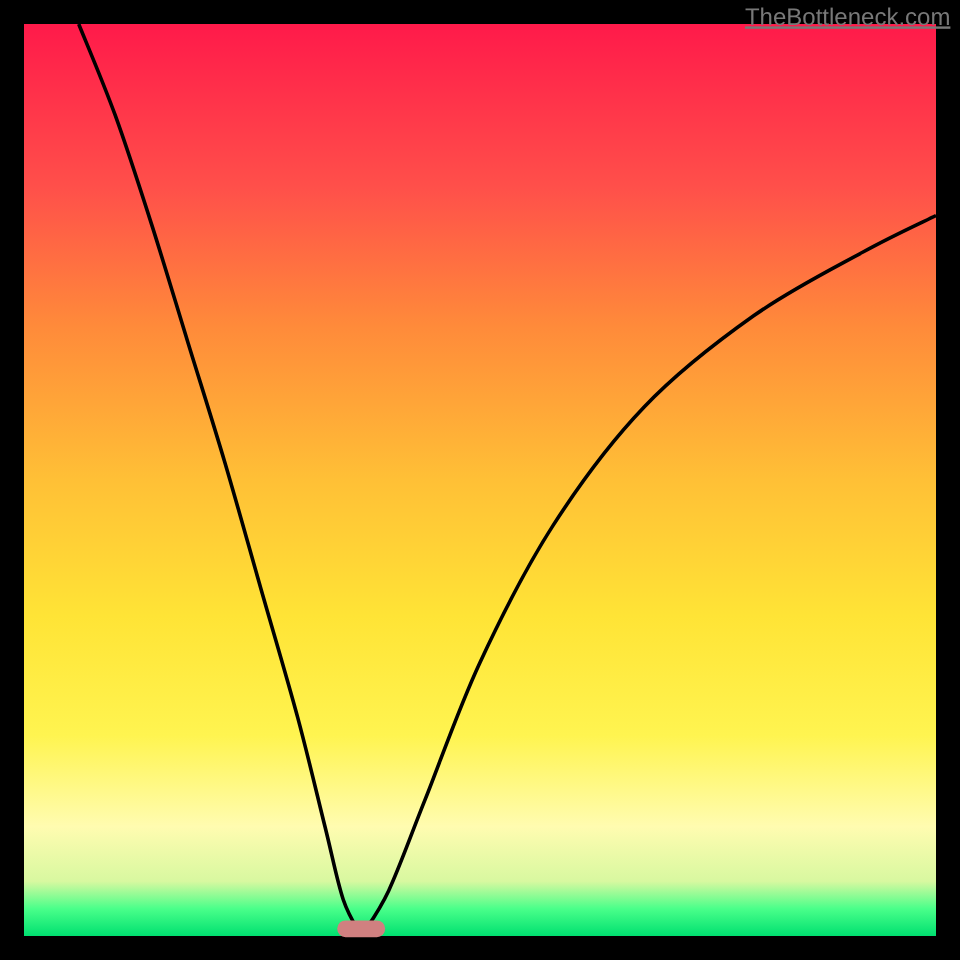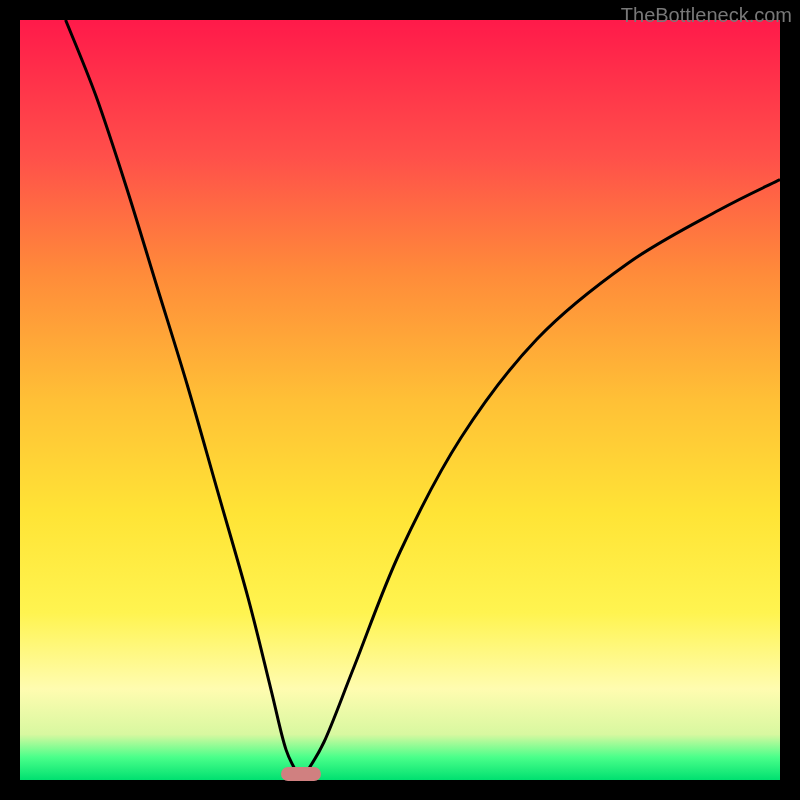--- a/index.html
+++ b/index.html
@@ -35,20 +35,21 @@
   }
   .watermark {
     position: absolute;
     top: 4px;
     right: 8px;
     font-size: 20px;
     font-weight: 500;
     color: #787878;
     font-family: Arial, sans-serif;
     z-index: 5;
+    text-decoration: underline;
   }
   svg.curve {
     position: absolute;
     left: 0;
     top: 0;
     width: 760px;
     height: 760px;
     pointer-events: none;
   }
   .marker {

